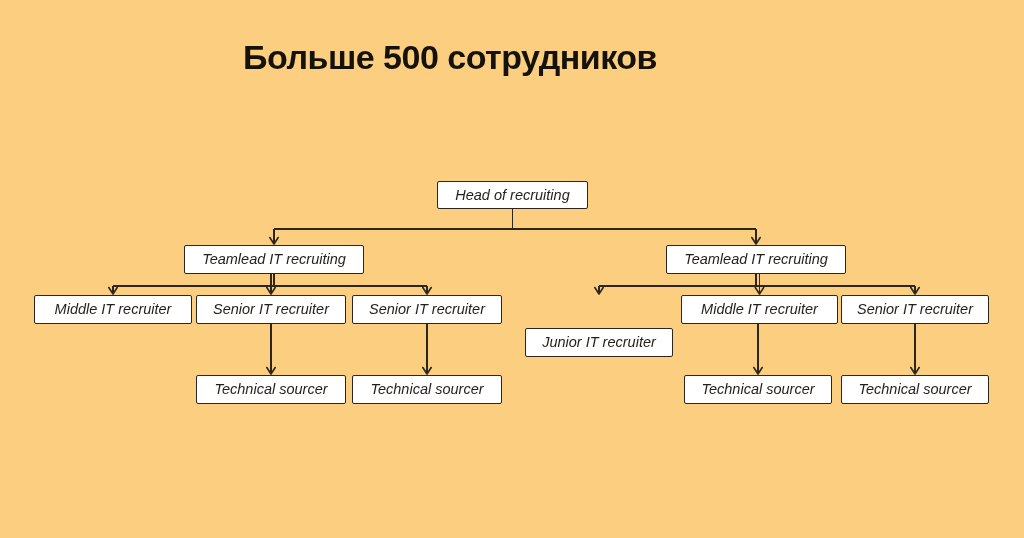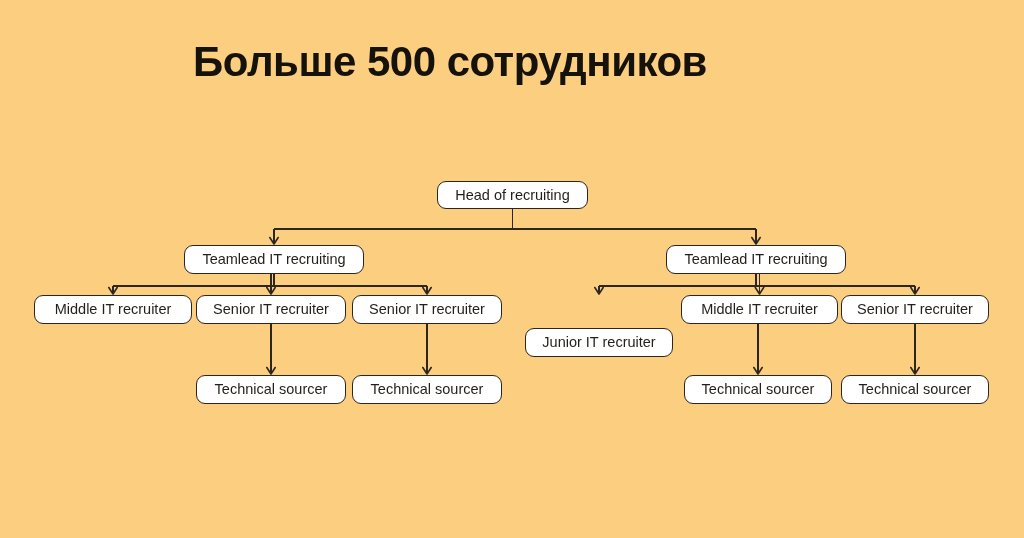--- a/index.html
+++ b/index.html
@@ -20,21 +20,21 @@
     width: 1024px;
     height: 538px;
     background: #FCCE80;
   }
   #page-title {
     position: absolute;
     left: 0;
     top: 38px;
     width: 900px;
     text-align: center;
-    font-size: 42px;
+    font-size: 34px;
     font-weight: bold;
     letter-spacing: -0.5px;
     color: #15120C;
     font-family: "Liberation Sans", sans-serif;
     white-space: nowrap;
   }
   #chart-area {
     position: absolute;
     left: 0;
     top: 0;
@@ -47,29 +47,30 @@
     top: 0;
     width: 1024px;
     height: 538px;
     pointer-events: none;
   }
   .node {
     position: absolute;
     box-sizing: border-box;
     background: #FFFFFF;
     border: 1.6px solid #2B2620;
-    border-radius: 9px;
+    border-radius: 2px;
     display: flex;
     align-items: center;
     justify-content: center;
     color: #231F1A;
     font-size: 14.5px;
     font-family: "Liberation Sans", sans-serif;
     white-space: nowrap;
     line-height: 1;
+    font-style: italic;
   }
 </style>
 </head>
 <body>
 
 <div id="slide">
 
   <div id="page-title">Больше 500 сотрудников</div>
 
   <div id="chart-area">

